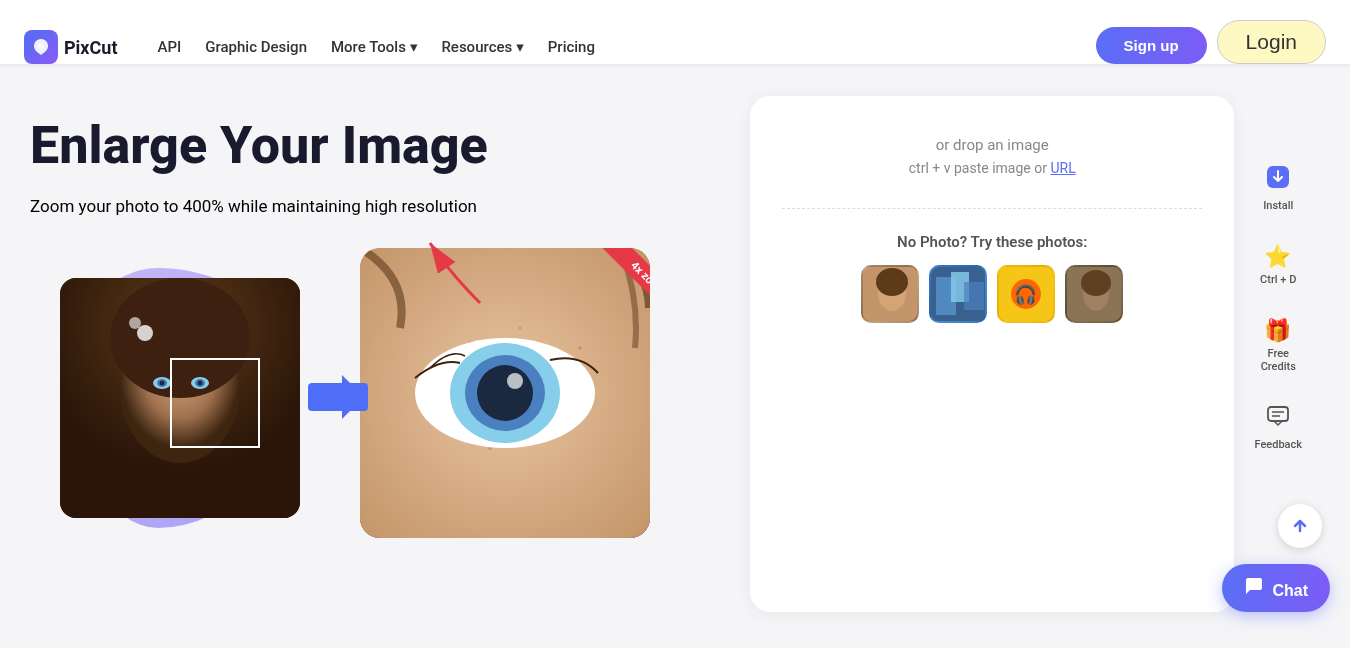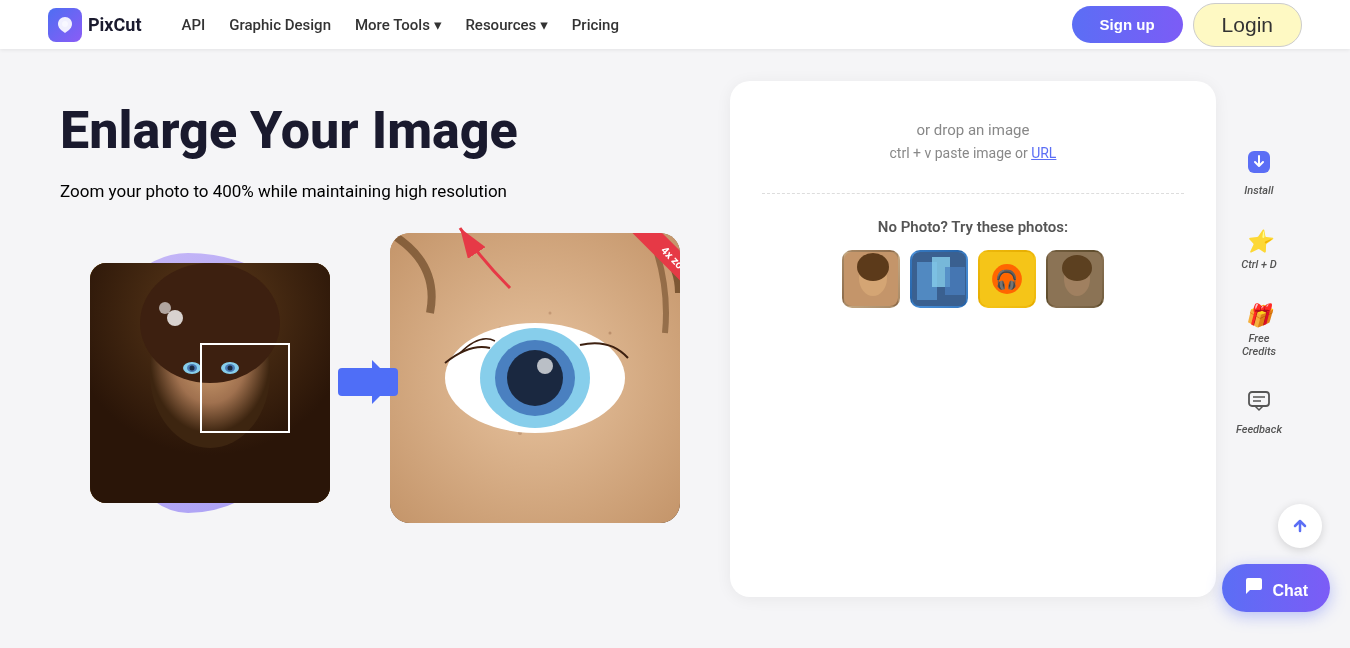--- a/index.html
+++ b/index.html
@@ -1,24 +1,24 @@
 <!DOCTYPE html>
 <html><head>
   <meta charset="utf-8">
   <style>
     * { margin: 0; padding: 0; box-sizing: border-box; }
     body { font-family: -apple-system, BlinkMacSystemFont, 'Segoe UI', Roboto, sans-serif; background: #f5f5f7; width: 1350px; min-height: 648px; overflow-x: hidden; }
 
     
     nav {
       background: #fff;
-      height: 49px;
-      display: flex;
-      align-items: center;
-      padding: 0 48px;
+      height: 64px;
+      display: flex;
+      align-items: flex-end;
+      padding: 0 24px;
       box-shadow: 0 1px 4px rgba(0,0,0,0.08);
       position: relative;
       z-index: 10;
     }
     .nav-logo {
       display: flex;
       align-items: center;
       gap: 6px;
       font-weight: 700;
       font-size: 18px;
@@ -77,21 +77,21 @@
       border-radius: 25px;
       padding: 9px 28px;
       font-size: 21px;
       font-weight: 400;
       cursor: pointer;
     }
 
     
     .main-content {
       display: flex;
-      padding: 32px 60px;
+      padding: 32px 30px;
       gap: 40px;
       min-height: 580px;
       background: #f5f5f7;
     }
 
     
     .left-panel {
       flex: 1;
       max-width: 680px;
       padding-top: 20px;
@@ -300,21 +300,20 @@
       gap: 16px;
       padding-top: 60px;
     }
     .side-tool {
       display: flex;
       flex-direction: column;
       align-items: center;
       gap: 4px;
       cursor: pointer;
       padding: 8px;
-      font-style: italic;
     }
     .side-tool-icon {
       font-size: 22px;
     }
     .side-tool-label {
       font-size: 11px;
       color: #555;
       font-weight: 500;
       text-align: center;
     }

